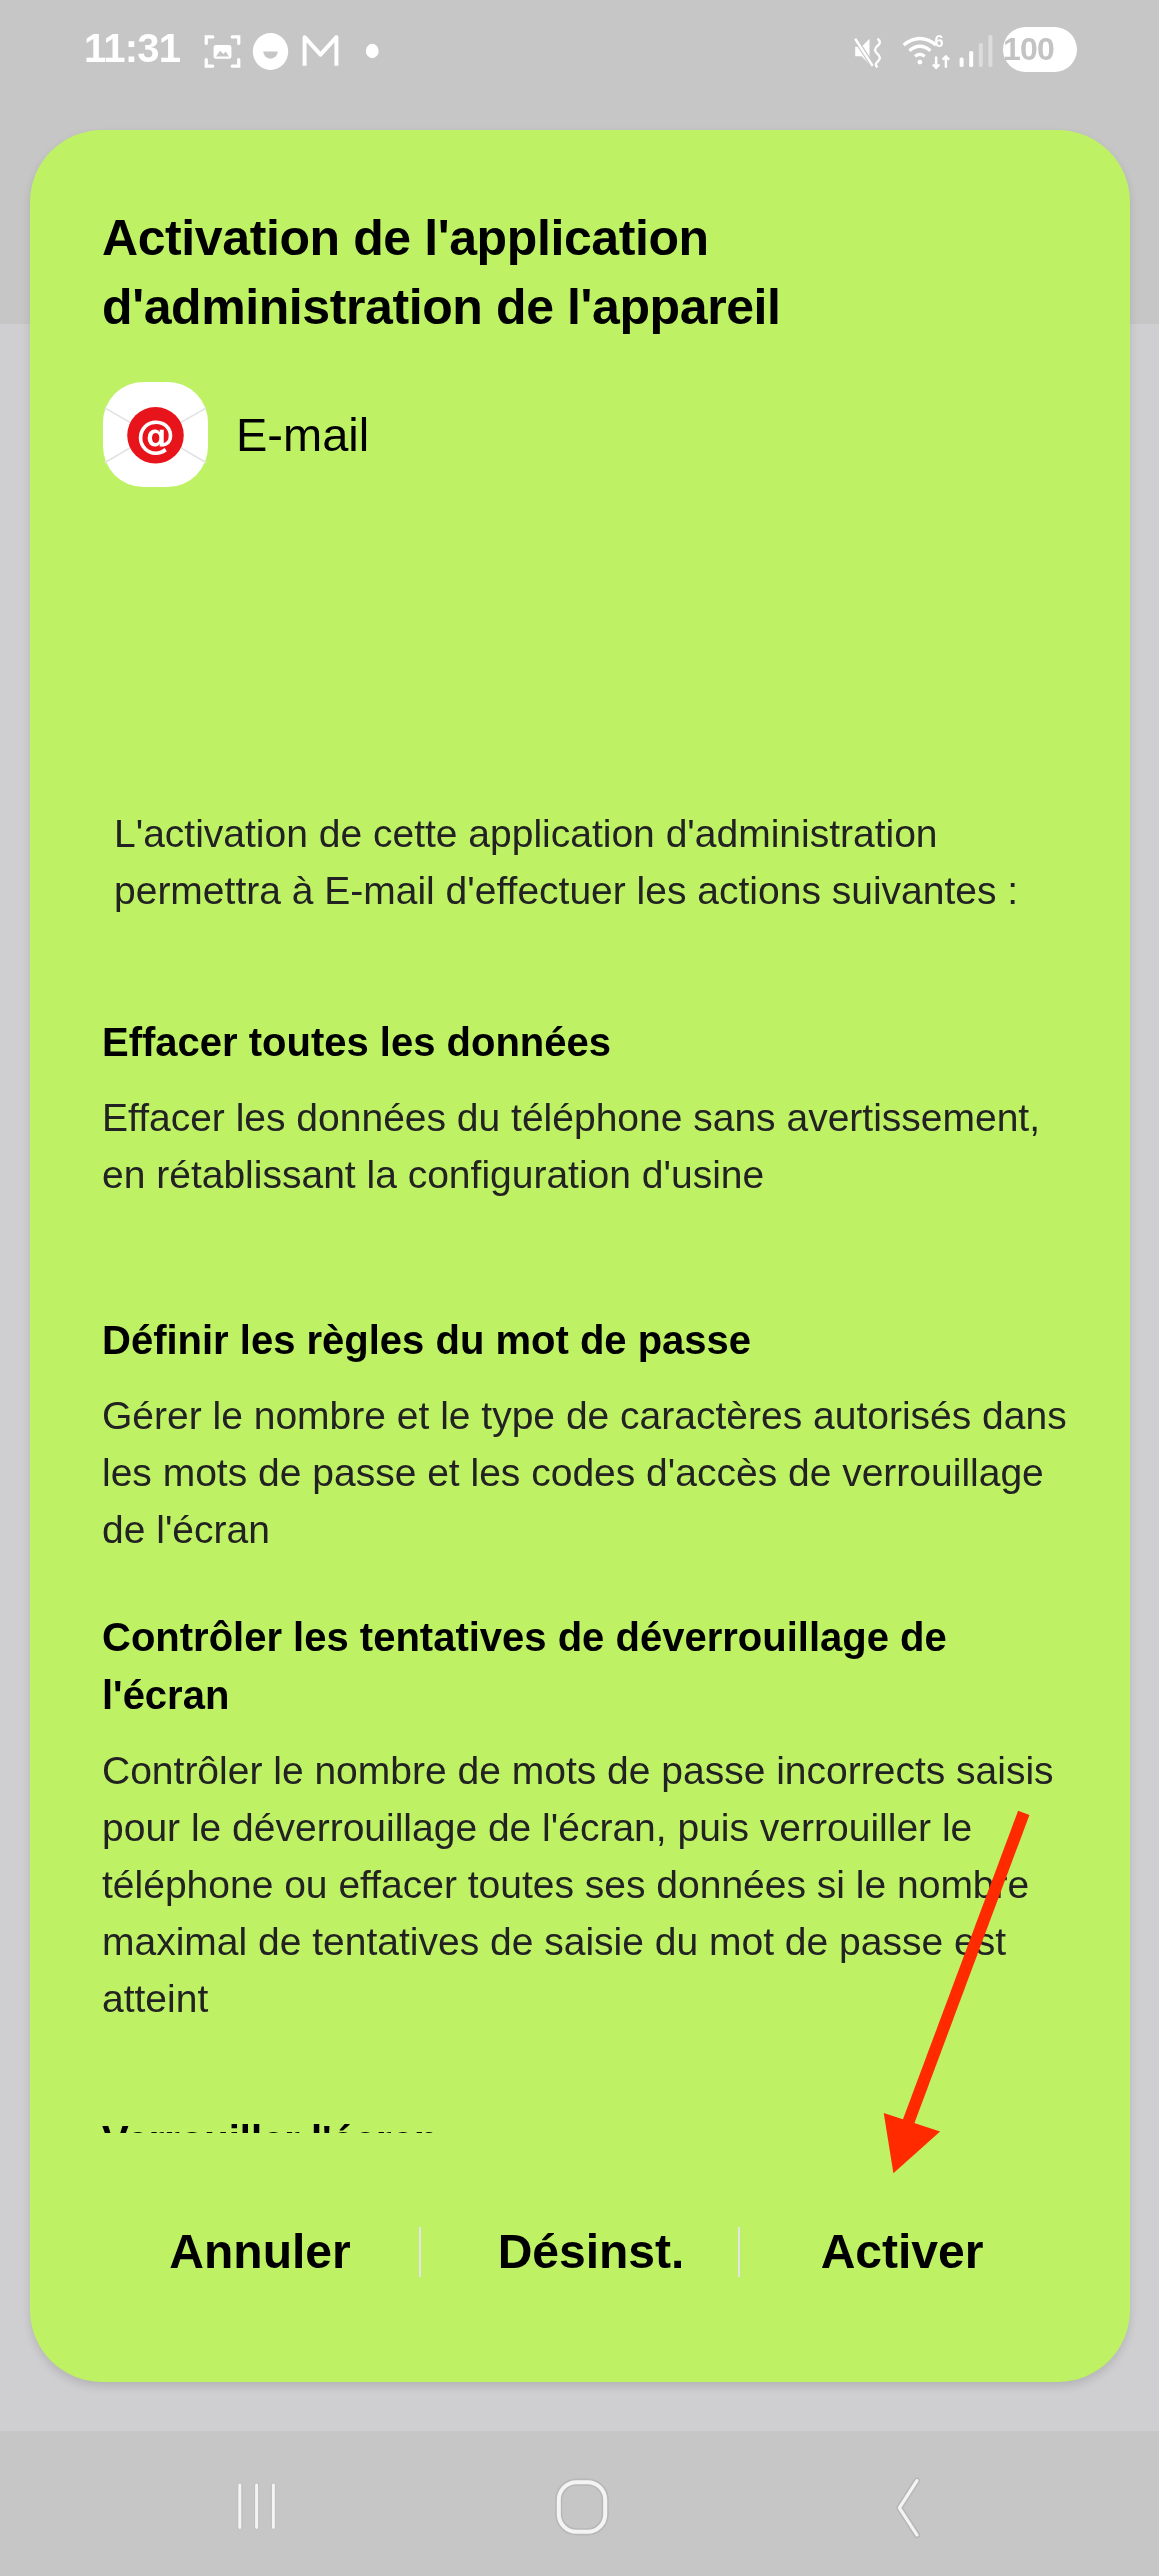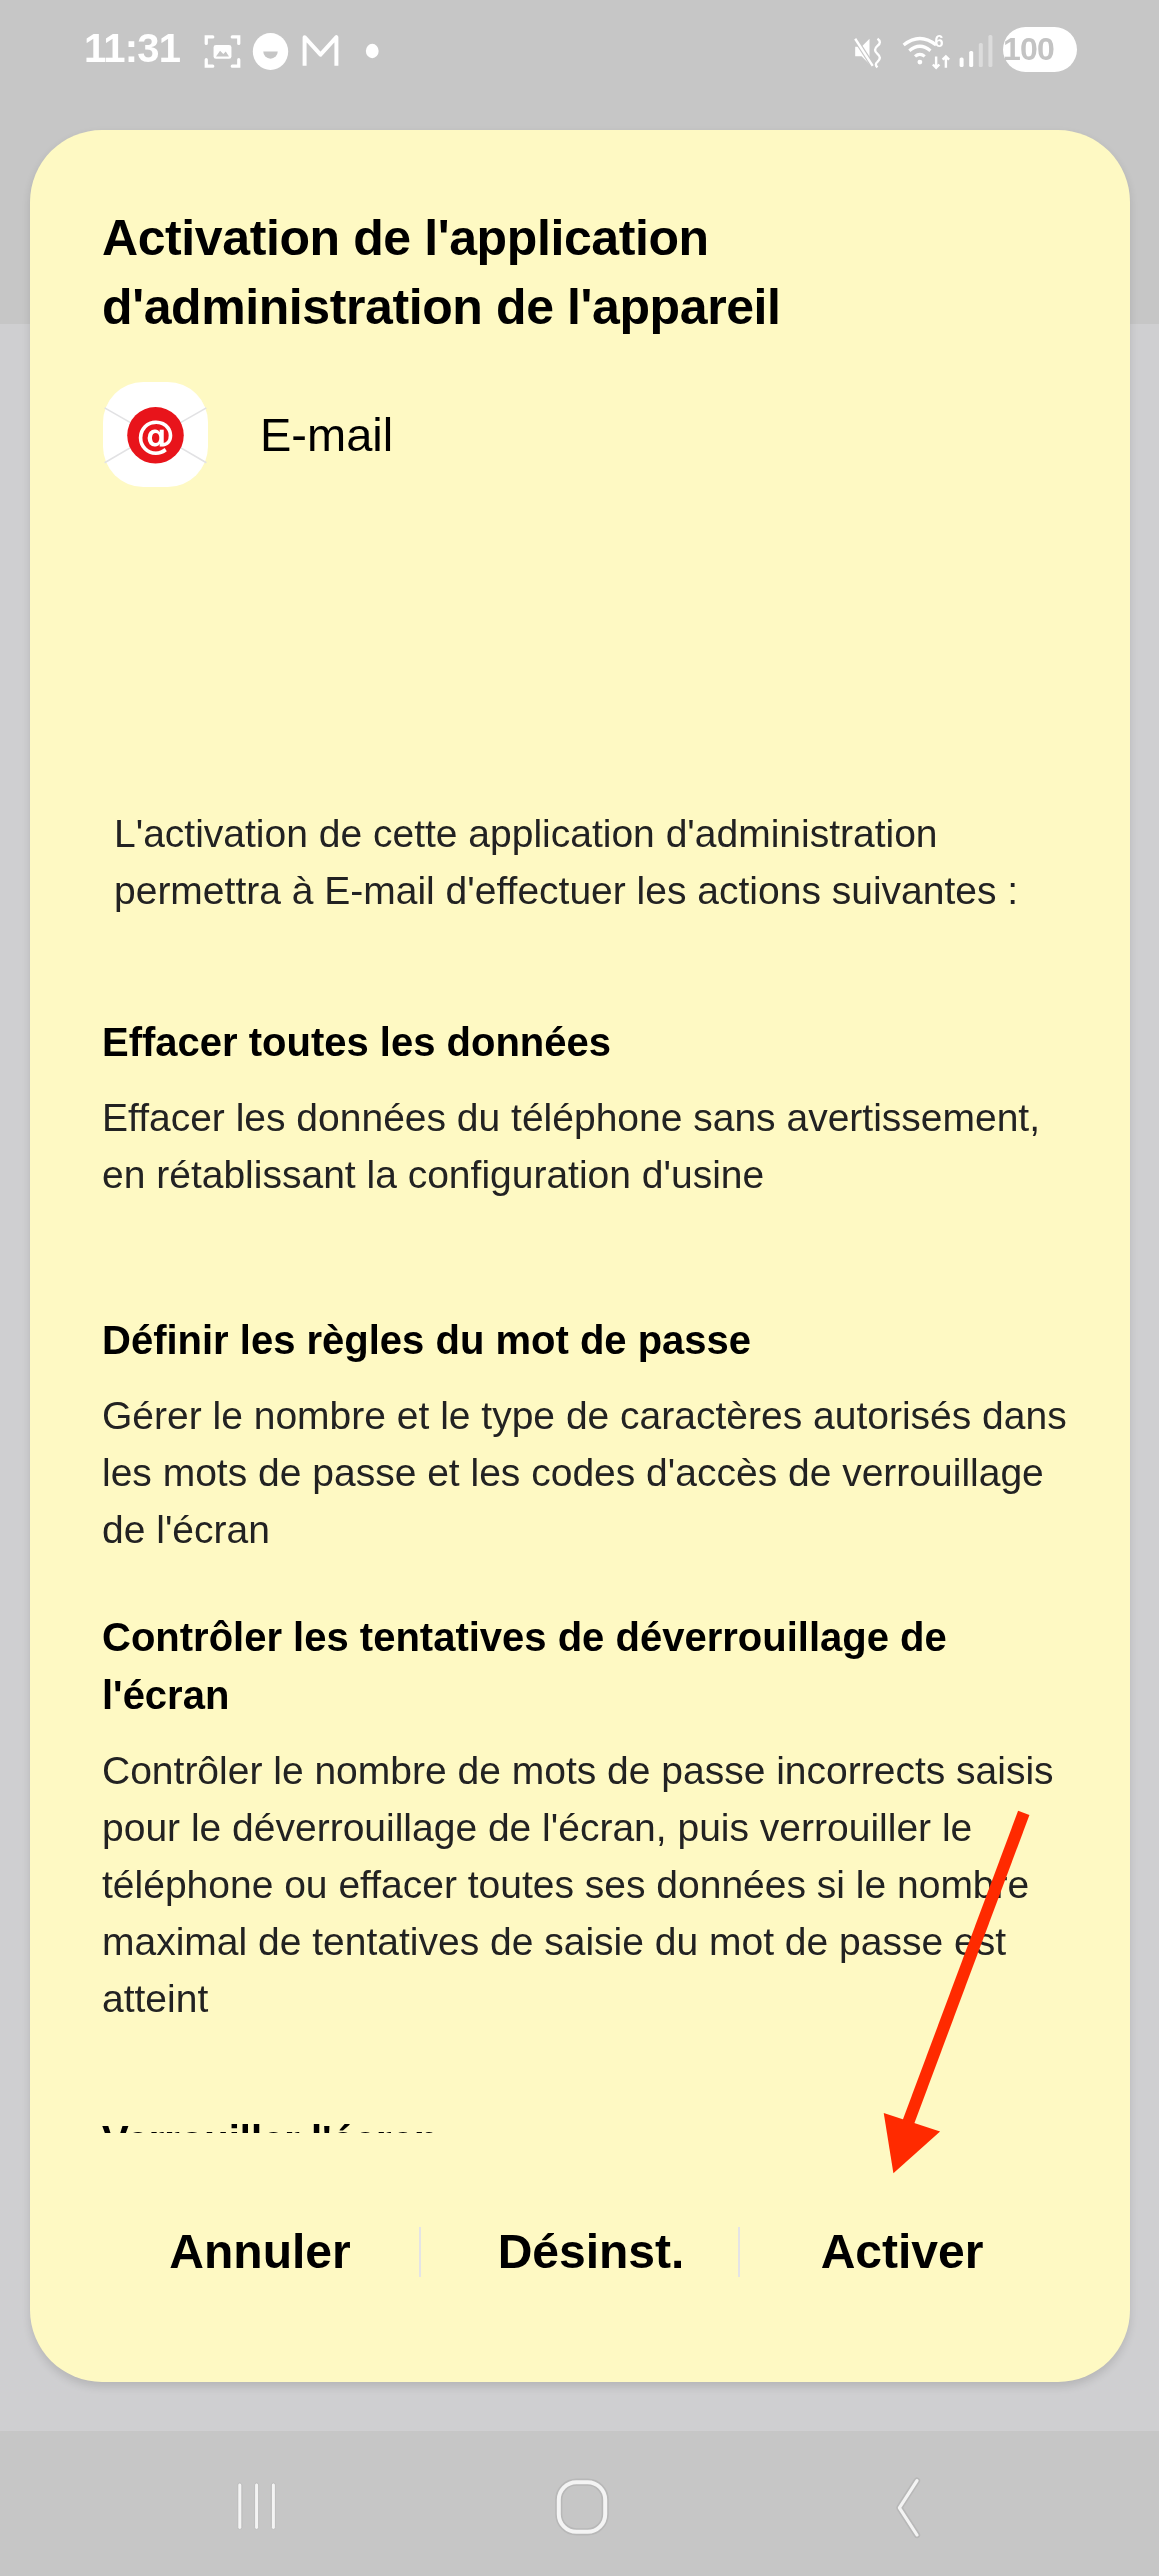--- a/index.html
+++ b/index.html
@@ -12,26 +12,26 @@
   .nav-bg { position:absolute; left:0; top:2431px; width:1159px; height:145px; background:#c6c6c6; }
 
   
   .status-bar { position:absolute; left:0; top:0; width:1159px; height:101px; color:#fff; }
   .time { position:absolute; left:84px; top:26px; font-size:40px; font-weight:bold; letter-spacing:-0.8px; color:#fff; }
   .sb-icon { position:absolute; }
   .battery { position:absolute; left:1003px; top:27px; width:74px; height:45px; border-radius:22.5px; background:#fff;
     color:#c3c3c3; font-weight:bold; font-size:32px; text-align:left; line-height:45px; letter-spacing:-0.8px; }
 
   
-  .dialog { position:absolute; left:30px; top:130px; width:1100px; height:2252px; background:#fef9c3;
+  .dialog { position:absolute; left:30px; top:130px; width:1100px; height:2252px; background:#bef264;
     border-radius:72px; box-shadow:0 4.8px 8px rgba(0,0,0,0.12); overflow:hidden; }
   .title { position:absolute; left:72px; top:74px; width:950px; font-size:50px; font-weight:bold; line-height:69px; color:#000; letter-spacing:-0.4px; }
   .app-row { position:absolute; left:73px; top:252px; height:105px; display:flex; align-items:center; }
   .app-icon { width:105px; height:105px; position:relative; }
-  .app-name { margin-left:52px; font-size:47px; color:#000; }
+  .app-name { margin-left:28px; font-size:47px; color:#000; }
   .scroll { position:absolute; left:0; top:419px; width:1100px; height:1584px; overflow:hidden; }
   .desc-gray { position:absolute; left:103px; top:16px; width:926px; font-size:37px; line-height:52px; color:#7f7f7f; }
   .body-text { position:absolute; left:84px; top:256px; width:966px; font-size:39px; line-height:57px; color:#222; }
   .section { position:absolute; left:72px; width:974px; }
   .sec-h { font-size:40px; font-weight:bold; line-height:58px; color:#000; }
   .sec-d { font-size:39px; line-height:57px; color:#222; margin-top:17.7px; }
 
   .buttons { position:absolute; left:0; top:2077px; width:1100px; height:89px; }
   .btn { position:absolute; top:0; height:89px; line-height:89px; font-size:48px; font-weight:bold; color:#000; text-align:center; }
   .divider { position:absolute; top:20px; width:2.4px; height:50px; background:#e4e4e6; }

